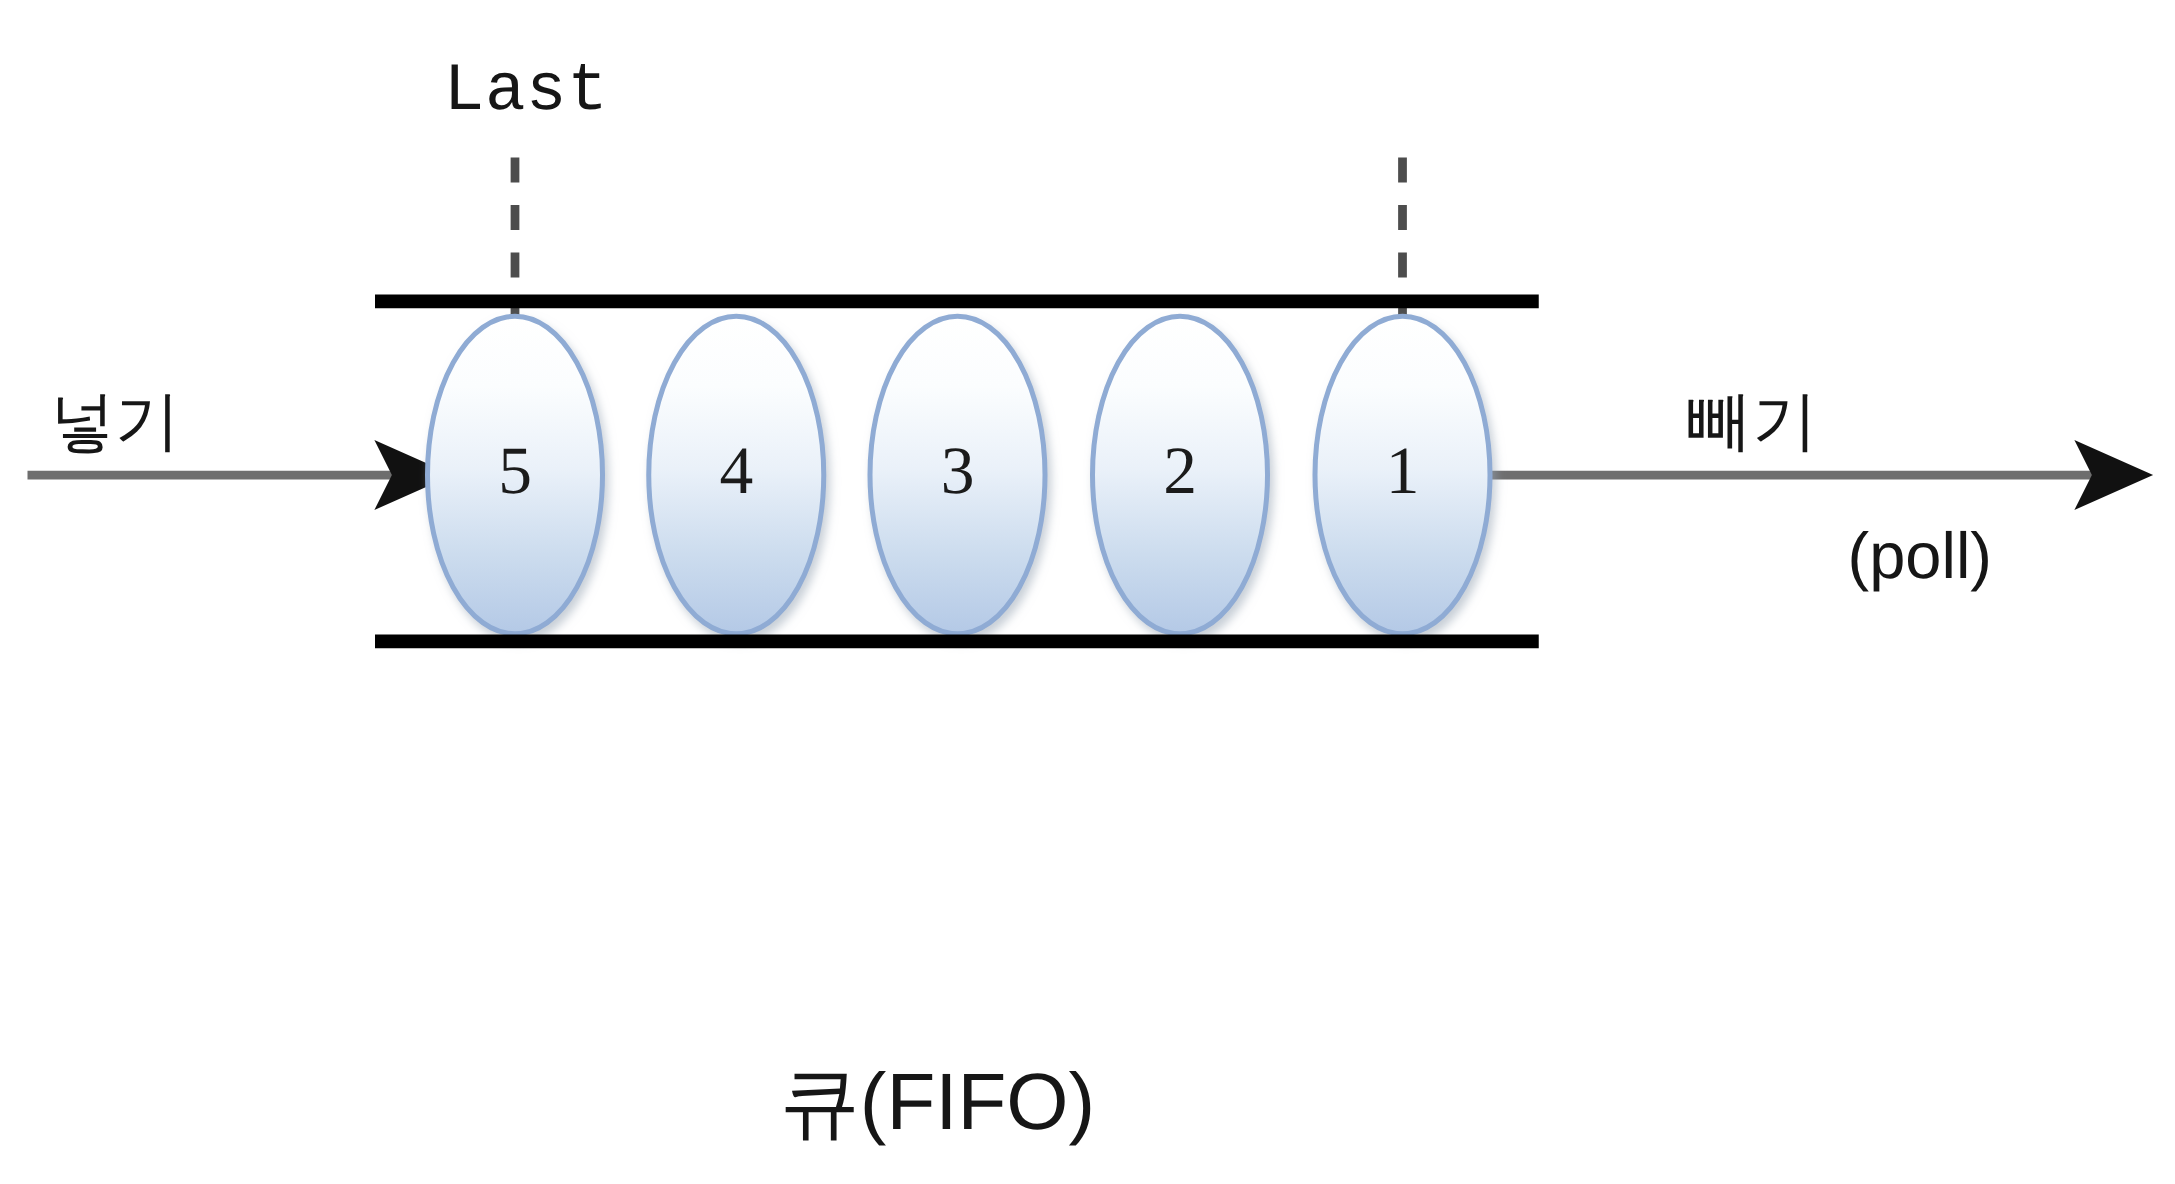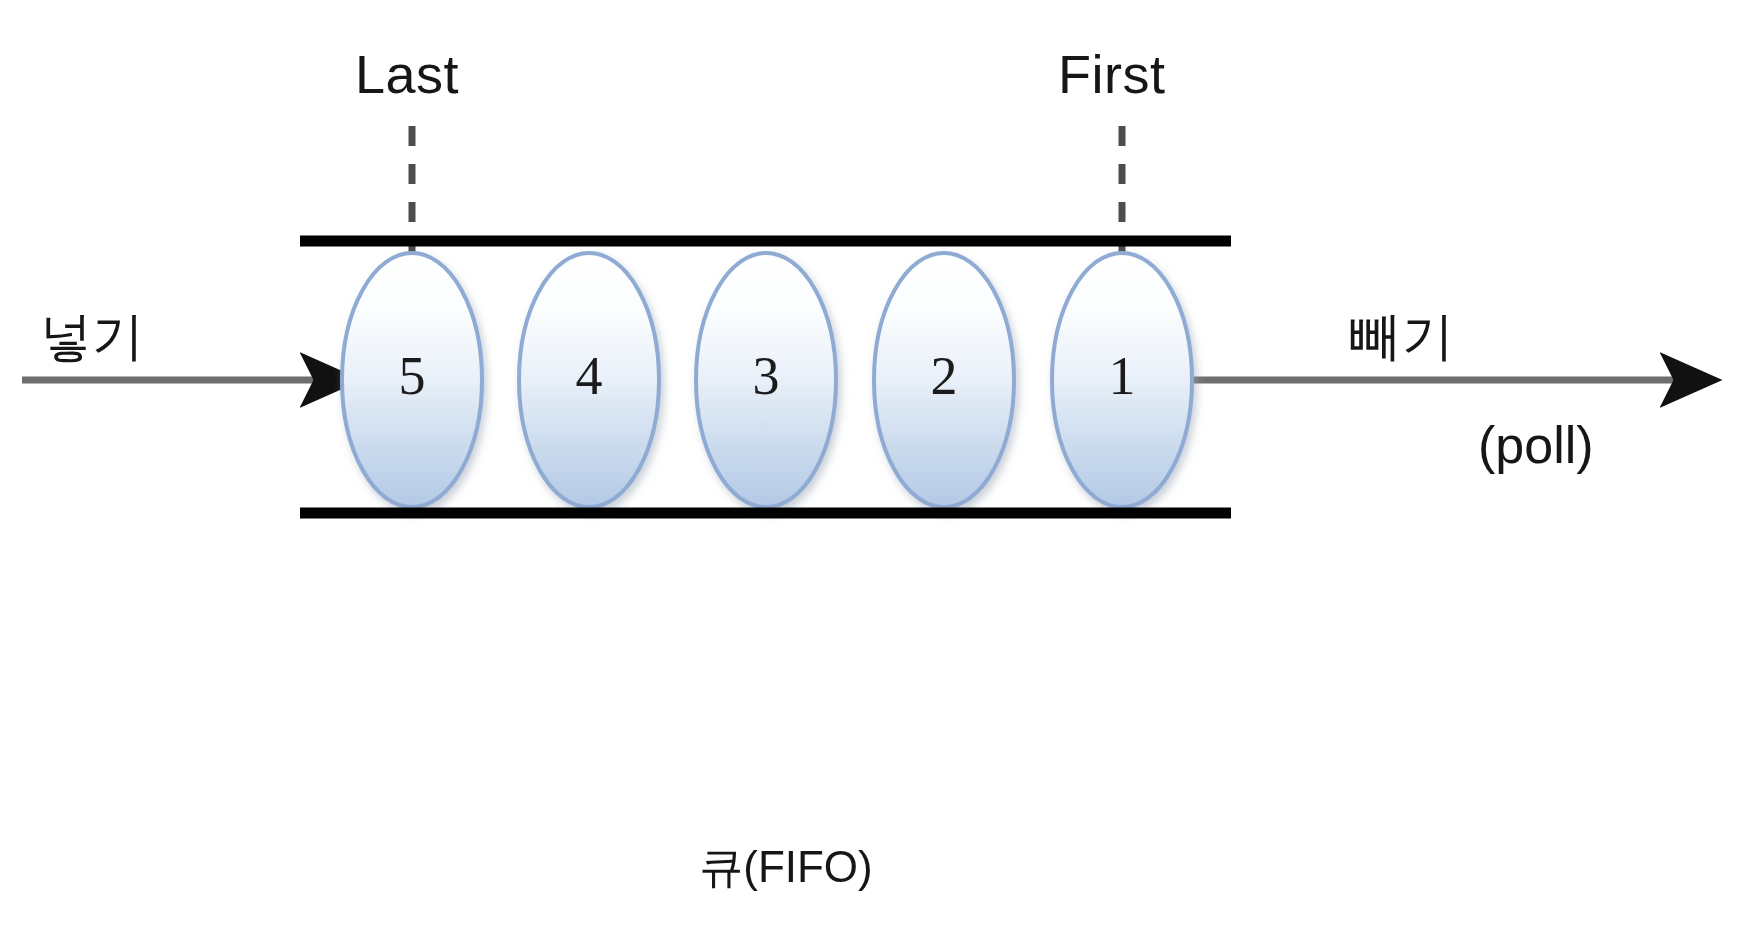--- a/index.html
+++ b/index.html
@@ -33,22 +33,21 @@
     font-family: "Liberation Sans", "DejaVu Sans", sans-serif;
   }
   .marker-label {
     font-size: 54px;
     letter-spacing: 0.5px;
   }
   .side-label {
     font-size: 52px;
   }
   .caption {
-    font-size: 44px;
-    padding-left: 36px;
+    font-size: 64px;
   }
   .cell-num {
     position: absolute;
     font-size: 54px;
     color: #1b1b1b;
     text-align: center;
     font-family: "Liberation Serif", "DejaVu Serif", serif;
   }
 </style>
 </head>
@@ -105,22 +104,21 @@
     </g>
 
     <g>
       <line x1="300" y1="241" x2="1231" y2="241" stroke="#000000" stroke-width="11"></line>
     </g>
     <g>
       <line x1="300" y1="513" x2="1231" y2="513" stroke="#000000" stroke-width="11"></line>
     </g>
   </svg>
 
-  <div class="lbl marker-label" style="left:355px; top:43px;">Last</div>
-  <div class="lbl marker-label" style="left:1058px; top:43px;">First</div>
+  <div class="lbl marker-label" style="left:355px; top:43px;font-family:Liberation Mono, monospace;">Last</div>
 
   <div class="lbl side-label" style="left:40px; top:302px;">넣기</div>
 
   <div class="lbl side-label" style="left:1320px; top:302px;margin-left:30px;">빼기</div>
   <div class="lbl side-label" style="left:1478px; top:415px;">(poll)</div>
 
   <div class="cell-num" style="left:382px; top:345px; width:60px;">5</div>
   <div class="cell-num" style="left:559px; top:345px; width:60px;">4</div>
   <div class="cell-num" style="left:736px; top:345px; width:60px;">3</div>
   <div class="cell-num" style="left:914px; top:345px; width:60px;">2</div>

